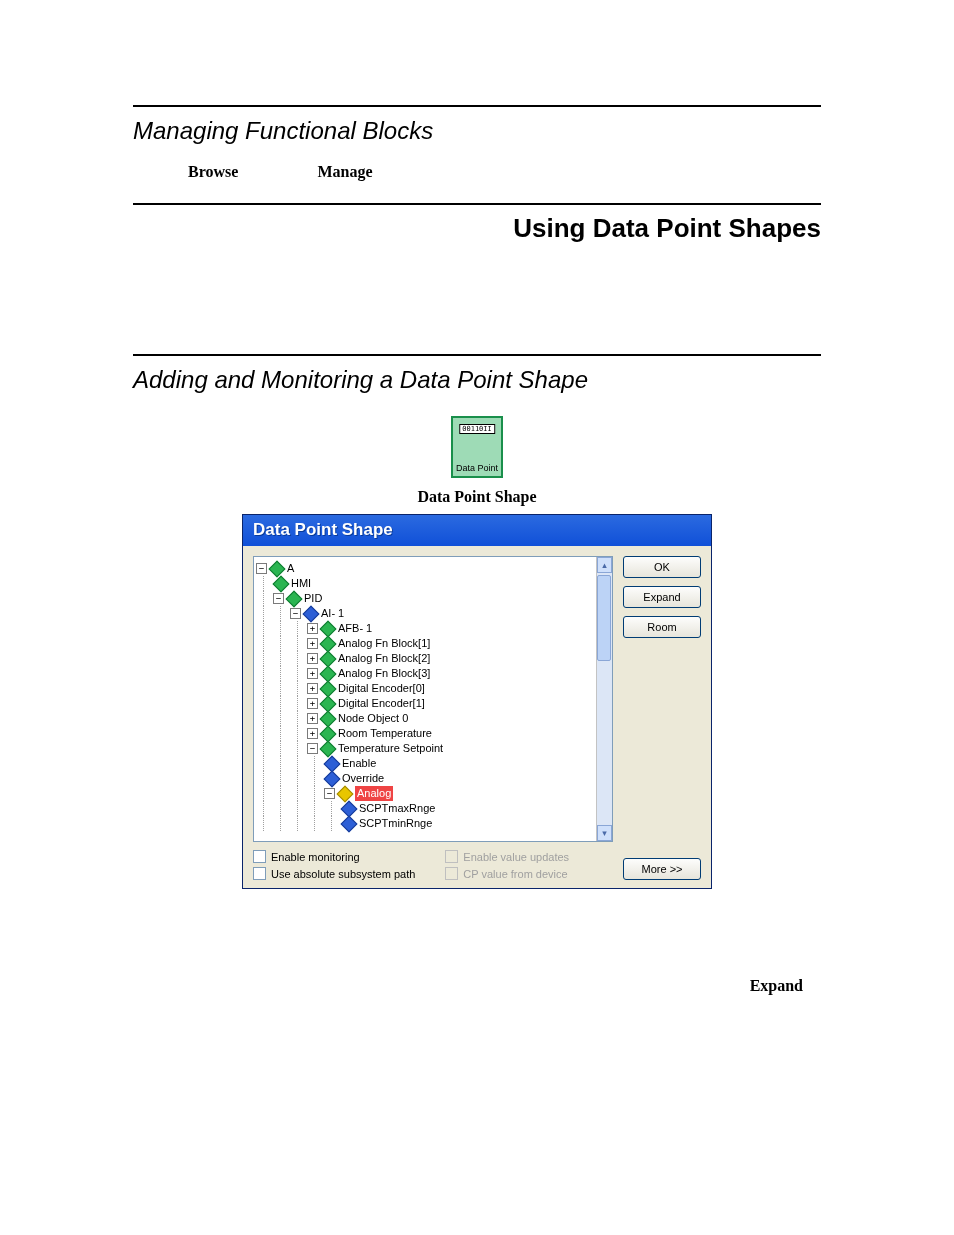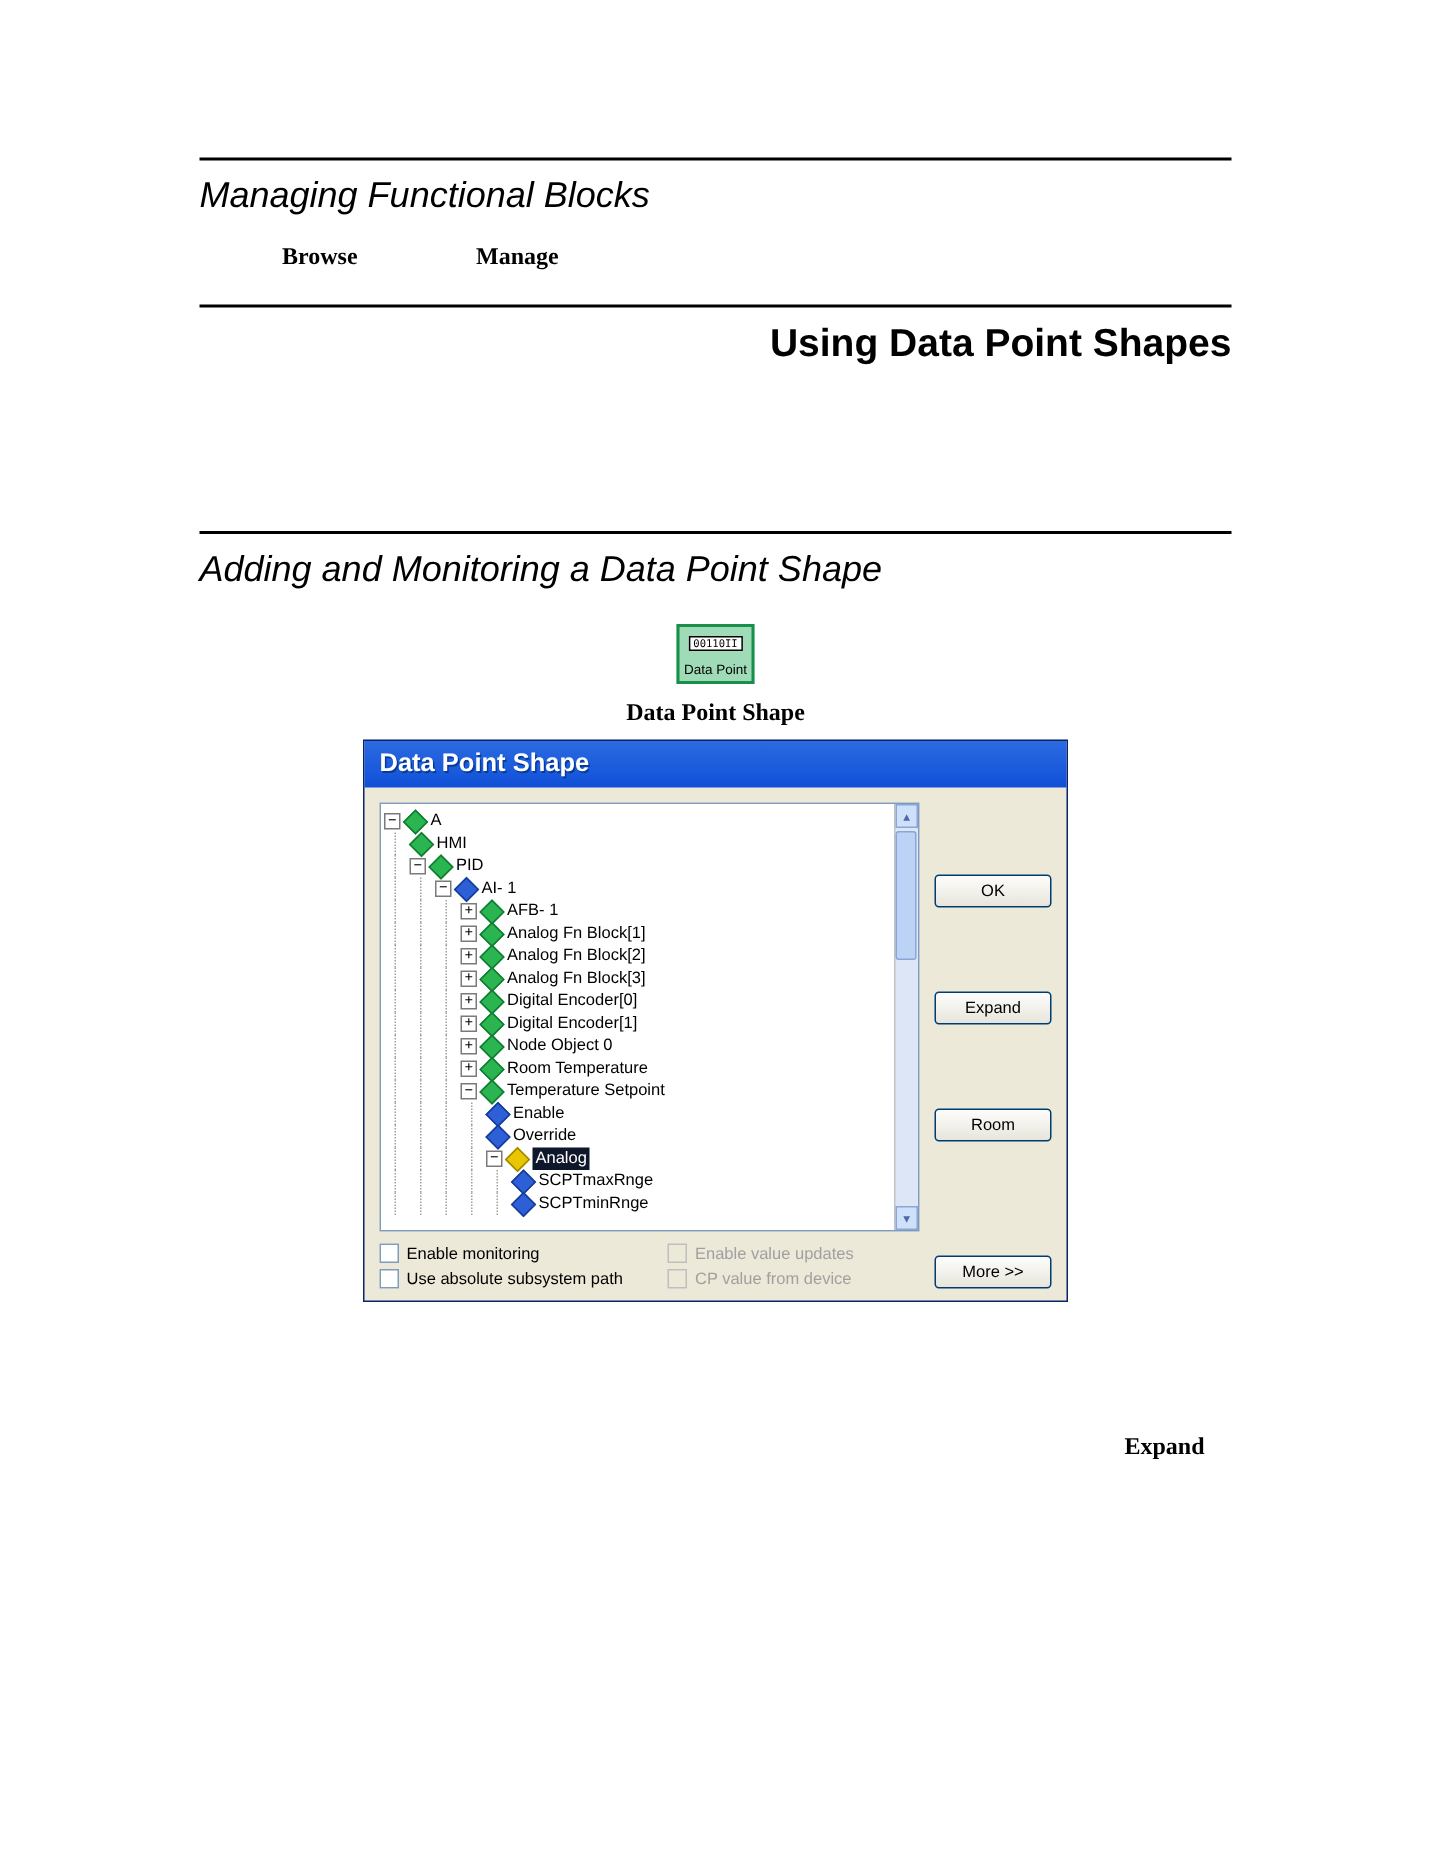--- a/index.html
+++ b/index.html
@@ -29,21 +29,21 @@
   .h1-bold {
     font-family: 'Century Gothic', 'Trebuchet MS', Arial, sans-serif;
     font-weight: bold;
     font-size: 26px;
     margin: 8px 0 110px 0;
     text-align: right;
   }
   .shape-block { text-align: center; margin: 22px 0 8px 0; }
   .dp-icon {
     display: inline-block;
-    width: 52px; height: 40px;
+    width: 52px; height: 62px;
     background: #9edbb6;
     border: 2px solid #1a8f4b;
     position: relative;
   }
   .dp-icon::before {
     content: "00110II";
     position: absolute;
     top: 6px; left: 50%; transform: translateX(-50%);
     font-family: monospace; font-size: 7px;
     background: #fff; border: 1px solid #000;
@@ -129,39 +129,38 @@
   .ico {
     display: inline-block; width: 12px; height: 12px;
     transform: rotate(45deg);
     margin: 0 4px 0 2px;
     vertical-align: middle;
   }
   .ico-green { background: #2ab551; border: 1px solid #0f7a30; }
   .ico-blue  { background: #2d5fd6; border: 1px solid #163b96; }
   .ico-yel   { background: #e8c600; border: 1px solid #a08800; }
   .lbl { vertical-align: middle; }
-  .sel { background: #0f172a; color: #fff; padding: 0 2px; }
+  .sel { background: #ef4444; color: #fff; padding: 0 2px; }
   .options { display: flex; gap: 30px; margin-top: 8px; }
   .opt-col { display: flex; flex-direction: column; gap: 4px; }
   .chk { display: flex; align-items: center; gap: 5px; font-size: 11px; }
   .chk-box {
     width: 13px; height: 13px; border: 1px solid #7f9db9; background: #fff;
   }
   .chk.disabled { color: #a0a0a0; }
   .chk.disabled .chk-box { background: #ece9d8; border-color: #bfbfbf; }
   .btn-col { width: 78px; display: flex; flex-direction: column; gap: 8px; }
   .btn {
     height: 22px;
     border: 1px solid #003c74;
     background: linear-gradient(#fdfdfc, #e7e5db);
     border-radius: 3px;
     font-size: 11px;
     display: flex; align-items: center; justify-content: center;
     cursor: default;
-    margin-top: 48px;
   }
   .btn-col .spacer { flex: 1; }
   .expand-word {
     font-family: Georgia, serif;
     font-weight: bold; font-size: 16px;
     text-align: right;
     margin: 88px 18px 0 0;
   }
 </style>
 </head>

